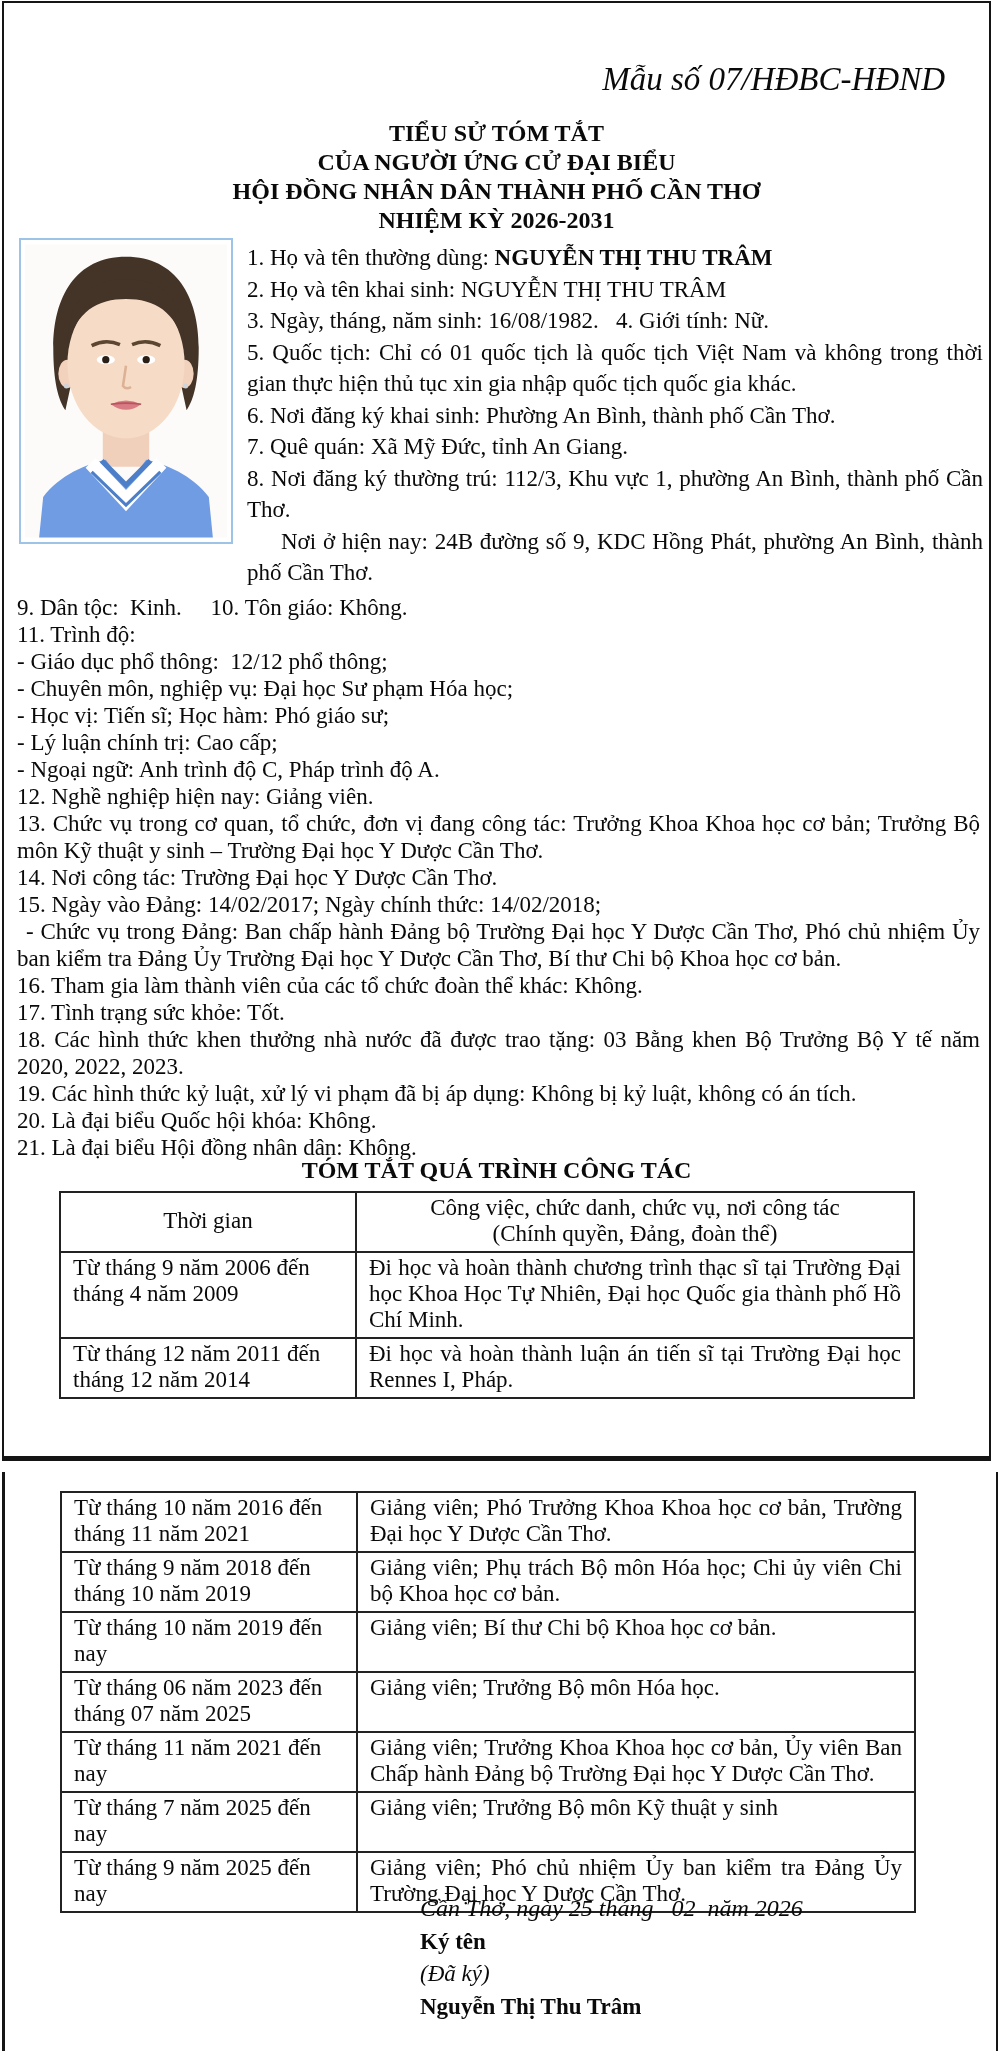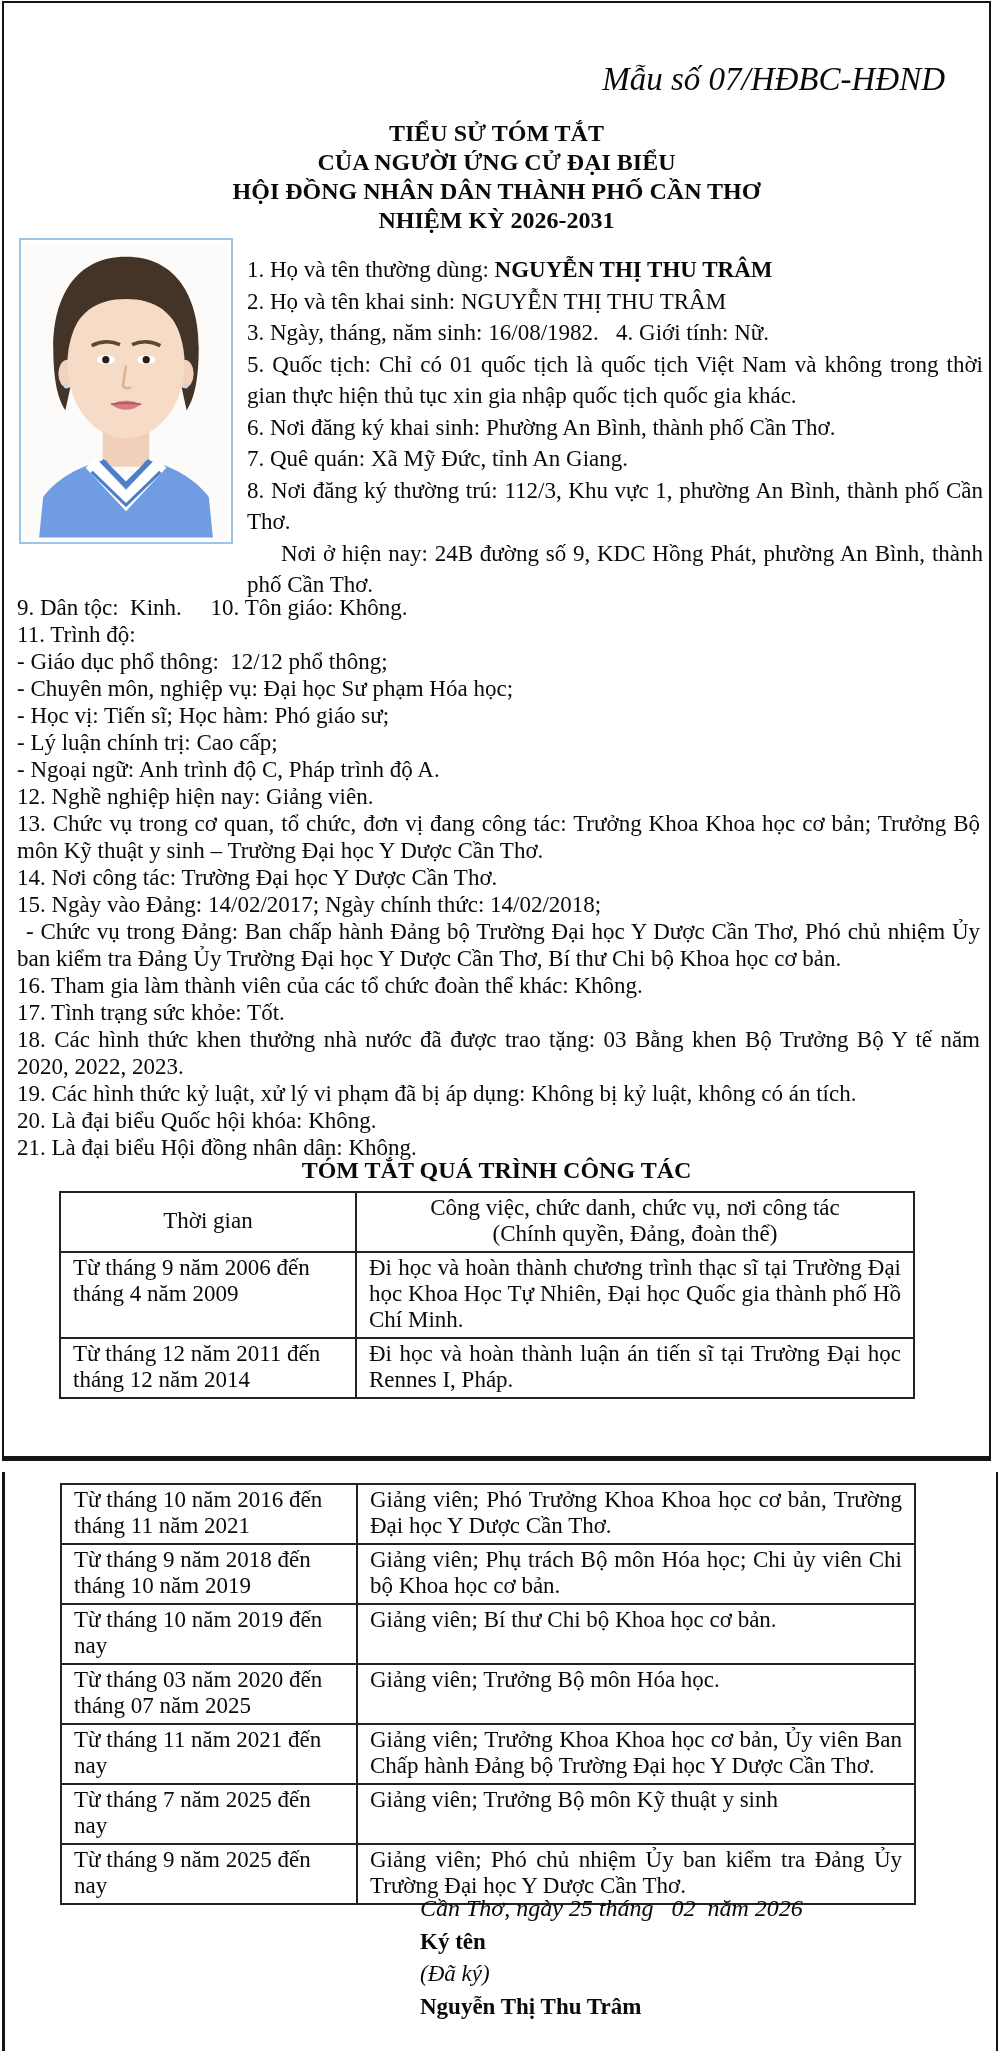--- a/index.html
+++ b/index.html
@@ -36,21 +36,21 @@
   .photo-frame{
     position:absolute;left:15px;top:235px;
     width:202px;height:294px;
     border:2px solid #9dc3e6;
     background:#ffffff;
     padding:4px;
   }
   .photo-frame svg{display:block;width:100%;height:100%;}
   .items-col{
     position:absolute;left:243px;top:239px;width:736px;
-    font-size:23px;line-height:31.5px;text-align:justify;margin-top:12px;
+    font-size:23px;line-height:31.5px;text-align:justify;
   }
   .items-col p{margin:0;}
   .current-address{text-indent:34px;}
   .items-full{
     position:absolute;left:13px;top:591px;width:963px;
     font-size:23px;line-height:27px;text-align:justify;
   }
   .items-full p{margin:0;}
   .edu-item{margin-left:26px;}
   .party-role{text-indent:9px;}
@@ -58,21 +58,21 @@
     position:absolute;top:1154px;left:0;width:100%;
     text-align:center;font-weight:bold;font-size:24px;
   }
   .career-table{
     position:absolute;left:55px;
     width:856px;
     border-collapse:collapse;
     font-size:23px;line-height:26px;
   }
   .t1{top:1188px;}
-  .t2{top:11px;padding-left:18px;}
+  .t2{top:19px;padding-left:18px;}
   .career-table td,.career-table th{
     border:2px solid #222;
     padding:2px 12px 4px 12px;
     vertical-align:top;
     font-weight:normal;
     text-align:left;
   }
   .career-table .col-time{width:270px;}
   .career-table th{text-align:center;vertical-align:middle;}
   .career-table td.work{text-align:justify;}
@@ -204,21 +204,21 @@
     </tr>
     <tr>
       <td class="col-time">Từ tháng 9 năm 2018 đến tháng 10 năm 2019</td>
       <td class="work">Giảng viên; Phụ trách Bộ môn Hóa học; Chi ủy viên Chi bộ Khoa học cơ bản.</td>
     </tr>
     <tr>
       <td class="col-time">Từ tháng 10 năm 2019 đến nay</td>
       <td class="work">Giảng viên; Bí thư Chi bộ Khoa học cơ bản.</td>
     </tr>
     <tr>
-      <td class="col-time">Từ tháng 03 năm 2020 đến tháng 07 năm 2025</td>
+      <td class="col-time">Từ tháng 06 năm 2023 đến tháng 07 năm 2025</td>
       <td class="work">Giảng viên; Trưởng Bộ môn Hóa học.</td>
     </tr>
     <tr>
       <td class="col-time">Từ tháng 11 năm 2021 đến nay</td>
       <td class="work">Giảng viên; Trưởng Khoa Khoa học cơ bản, Ủy viên Ban Chấp hành Đảng bộ Trường Đại học Y Dược Cần Thơ.</td>
     </tr>
     <tr>
       <td class="col-time">Từ tháng 7 năm 2025 đến nay</td>
       <td class="work">Giảng viên; Trưởng Bộ môn Kỹ thuật y sinh</td>
     </tr>

